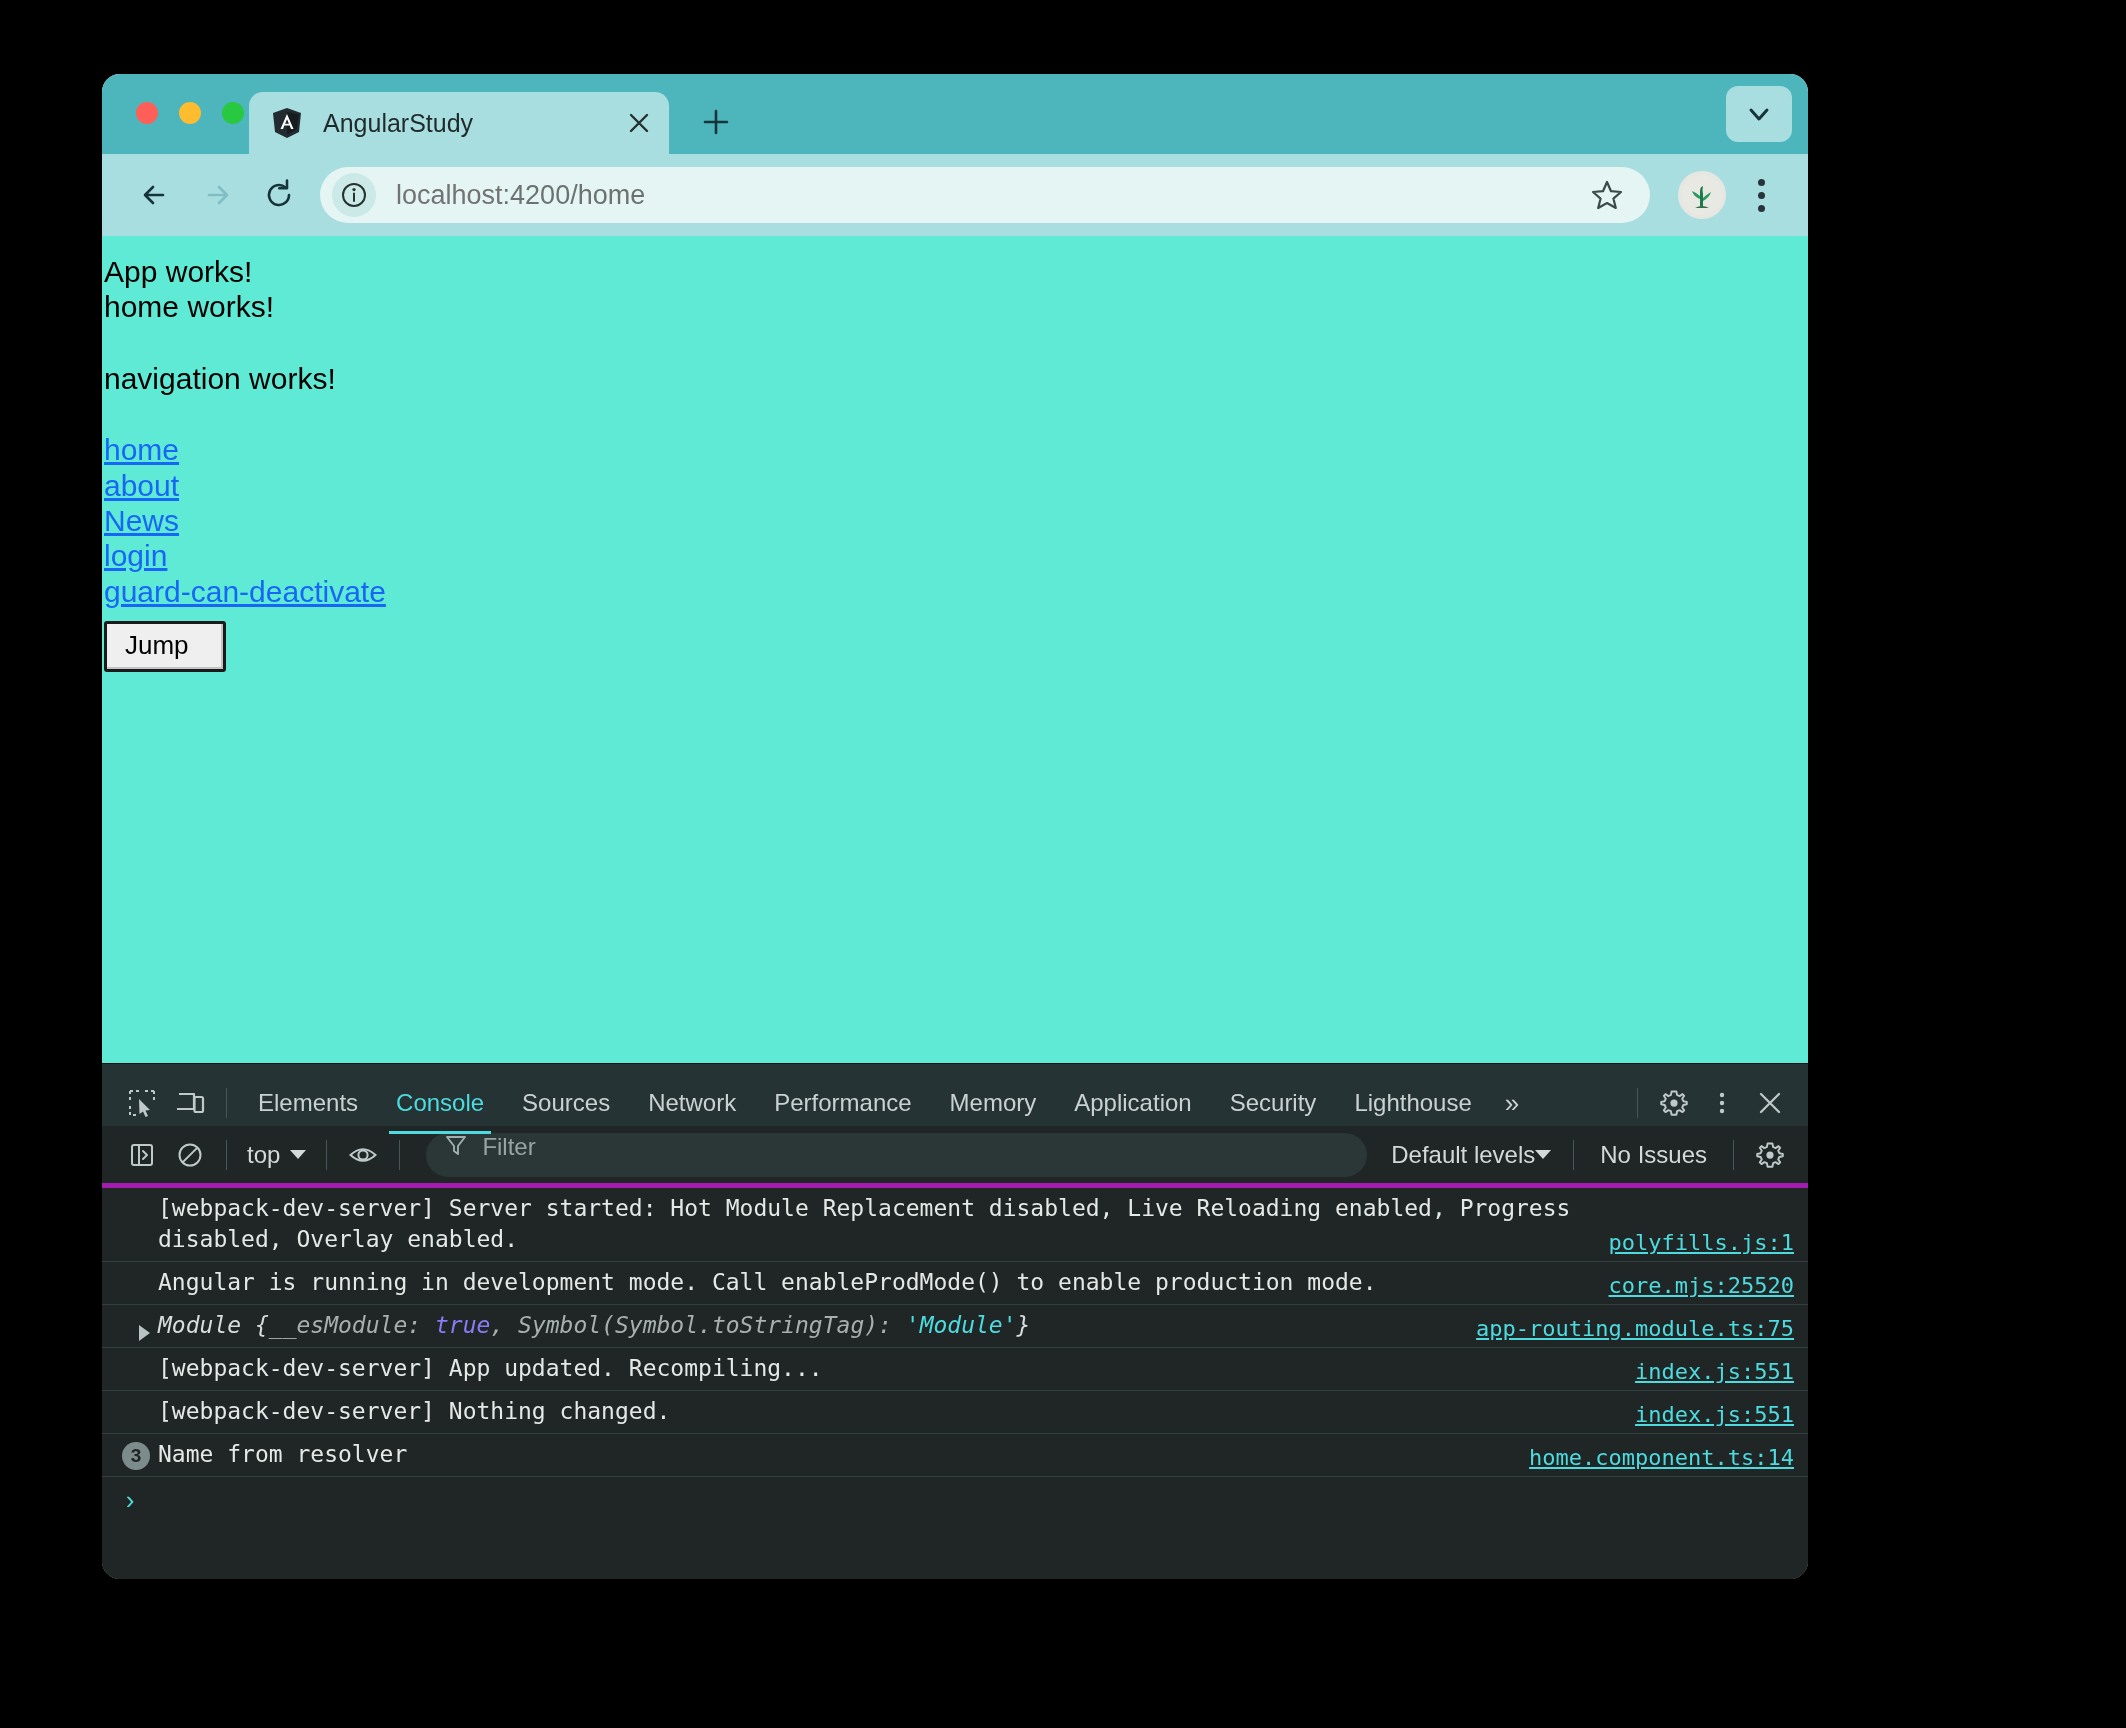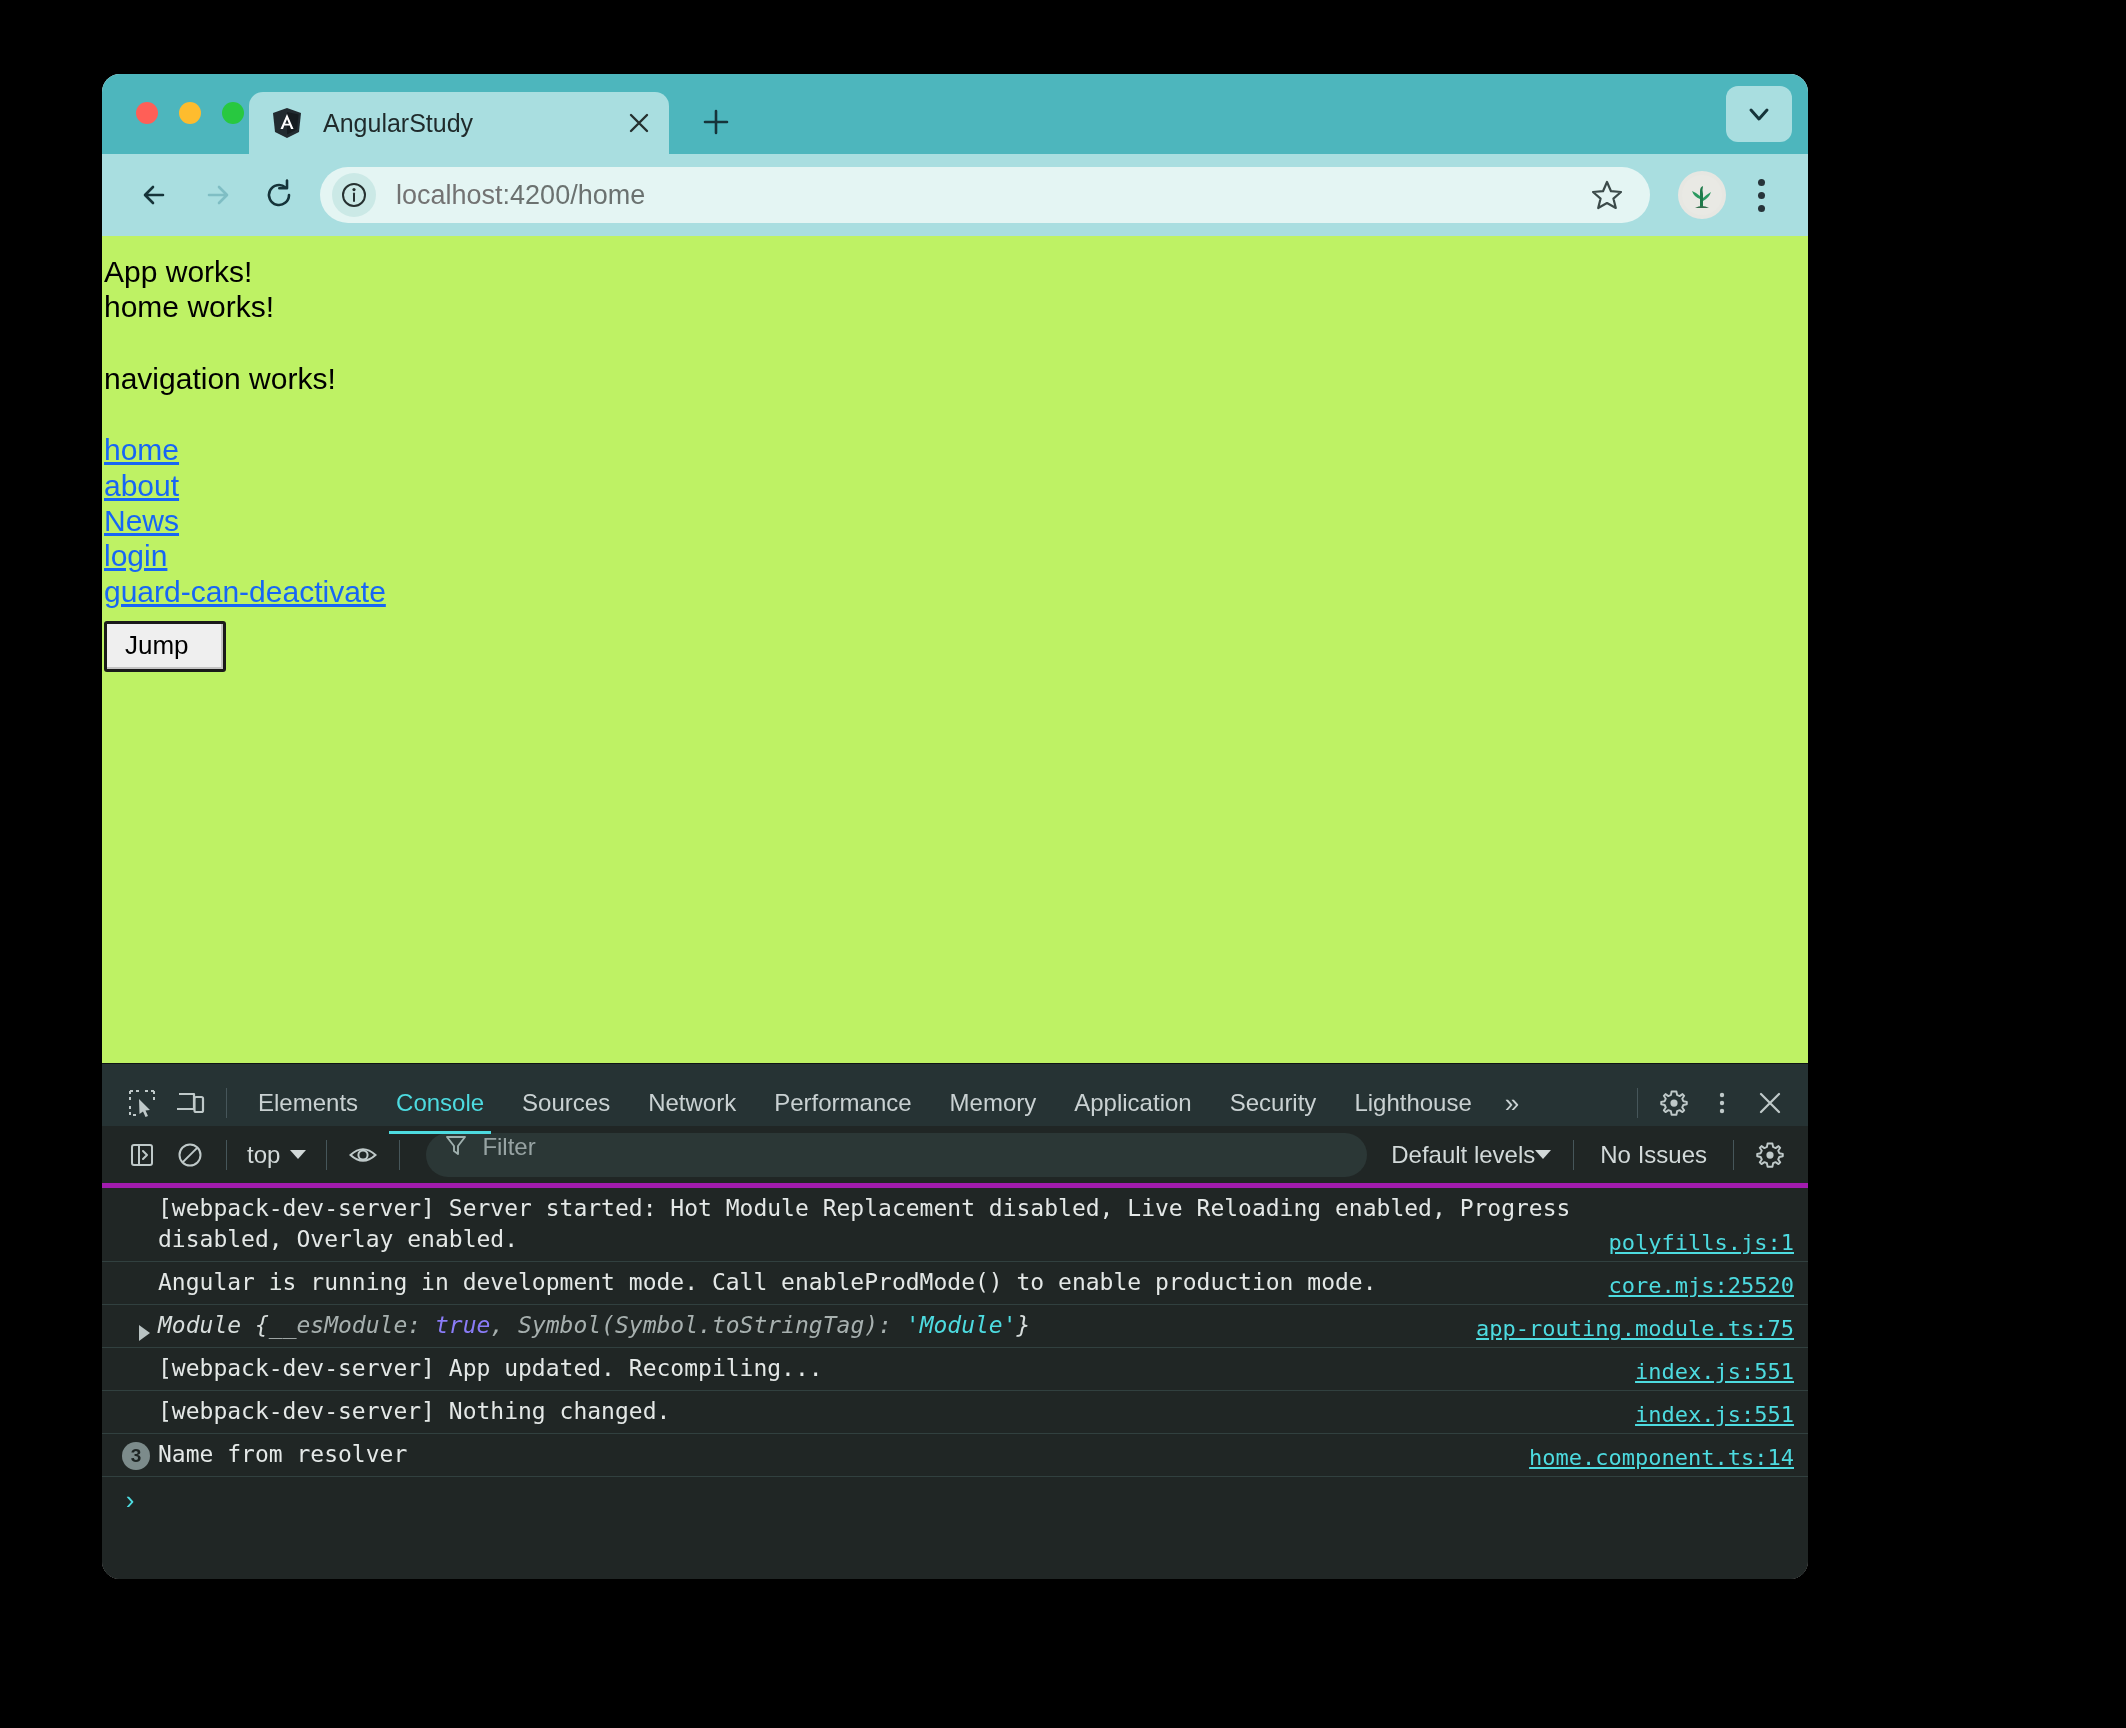--- a/index.html
+++ b/index.html
@@ -169,21 +169,21 @@
     gap: 6px;
     flex: 0 0 auto;
   }
   .kebab span {
     width: 7px; height: 7px; border-radius: 50%; background: #27343a;
     display: block;
   }
 
   
   .viewport {
-    background: #bef264;
+    background: #5eead4;
     flex: 1 1 auto;
     padding: 18px 0 0 0;
     overflow: hidden;
     position: relative;
   }
   .page {
     padding-left: 2px;
     font-size: 0;
   }
   .ptext {

